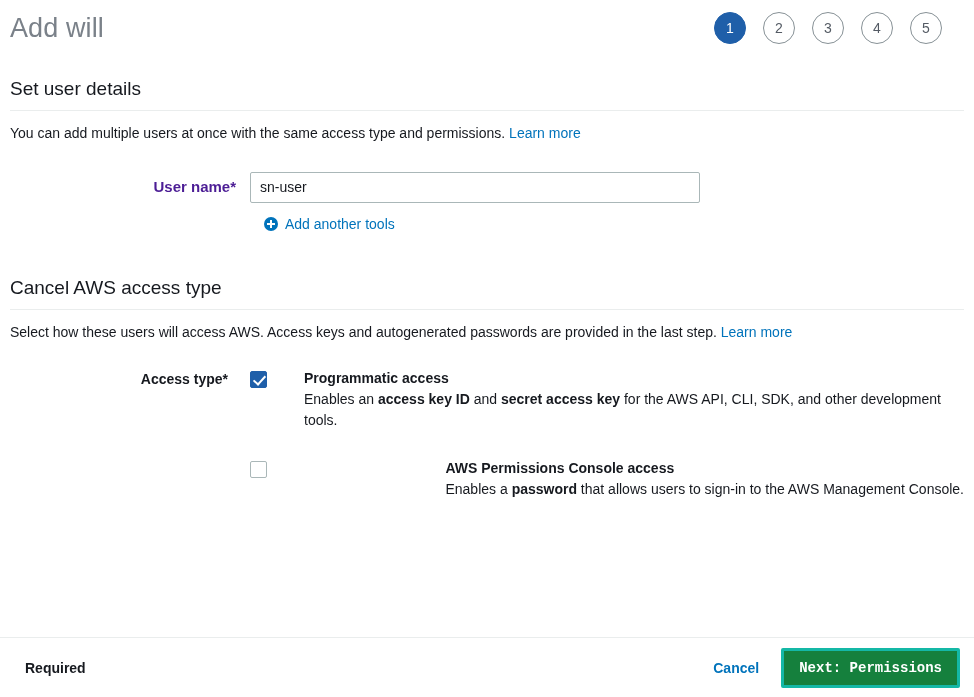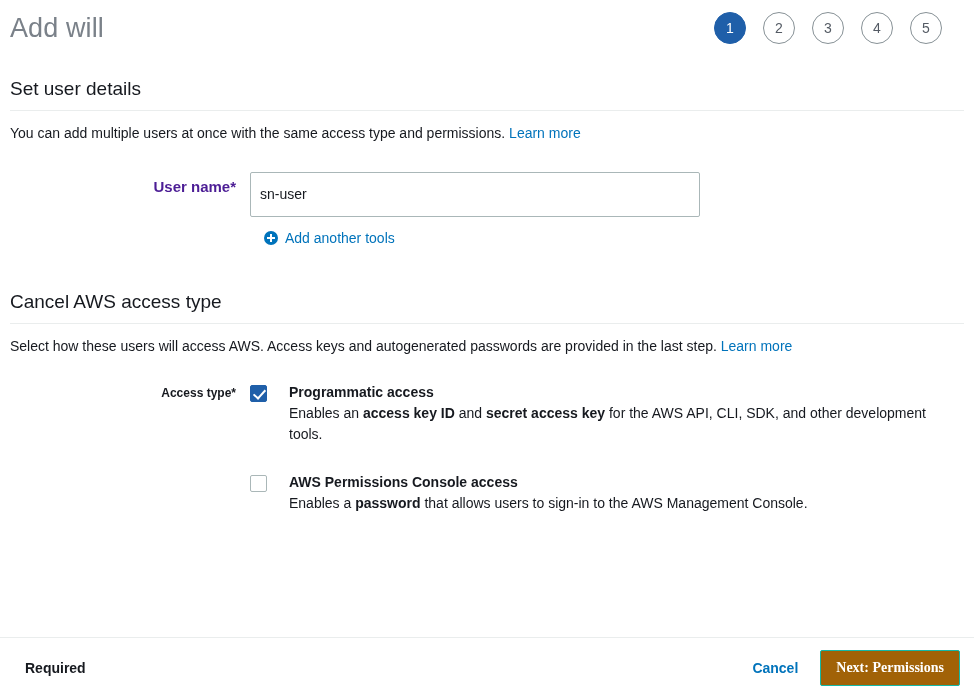--- a/index.html
+++ b/index.html
@@ -103,21 +103,21 @@
     width: 240px;
     text-align: right;
     padding-right: 14px;
     font-size: 15px;
     font-weight: bold;
     color: #4c1d95;
     line-height: 30px;
   }
   .text-input {
     width: 450px;
-    height: 45px;
+    height: 31px;
     border: 1px solid #aab7b8;
     border-radius: 2px;
     padding: 0 9px;
     font-size: 14px;
     color: #16191f;
     font-family: "Liberation Sans", sans-serif;
     background: #ffffff;
     outline: none;
   }
   .add-another {
@@ -154,31 +154,32 @@
   
   .access-section { margin-top: 42px; }
   .access-row {
     display: flex;
     align-items: flex-start;
     margin-top: 26px;
   }
   .access-label {
     width: 240px;
     text-align: right;
-    padding-right: 14px;
-    font-size: 12px;
+    padding-right: 22px;
+    font-size: 14px;
     font-weight: bold;
     color: #16191f;
     line-height: 22px;
   }
   .options { flex: 1; }
   .option {
     display: flex;
     align-items: flex-start;
-    gap: 22px;
+    gap: 11px;
+    justify-content: space-between;
   }
   .option + .option { margin-top: 26px; }
   .checkbox {
     width: 17px;
     height: 17px;
     border: 1px solid #aab7b8;
     border-radius: 2px;
     background: #ffffff;
     flex: none;
     margin-top: 3px;
@@ -231,29 +232,29 @@
     background: none;
     border: none;
     font-size: 14px;
     font-weight: bold;
     color: #0073bb;
     cursor: pointer;
     font-family: "Liberation Sans", sans-serif;
     padding: 0;
   }
   .btn-primary {
-    background: #a16207;
-    border: 1px solid #14b8a6;
+    background: #15803d;
+    border: 3px solid #14b8a6;
     border-radius: 2px;
     color: #ffffff;
     font-size: 14px;
     font-weight: bold;
     padding: 9px 15px;
     cursor: pointer;
-    font-family: Liberation Serif, serif;
+    font-family: Liberation Mono, monospace;
   }
 </style>
 </head>
 <body>
 
 <div class="page">
 
   <div class="header">
     <div class="page-title">Add will</div>
     <div class="steps">

